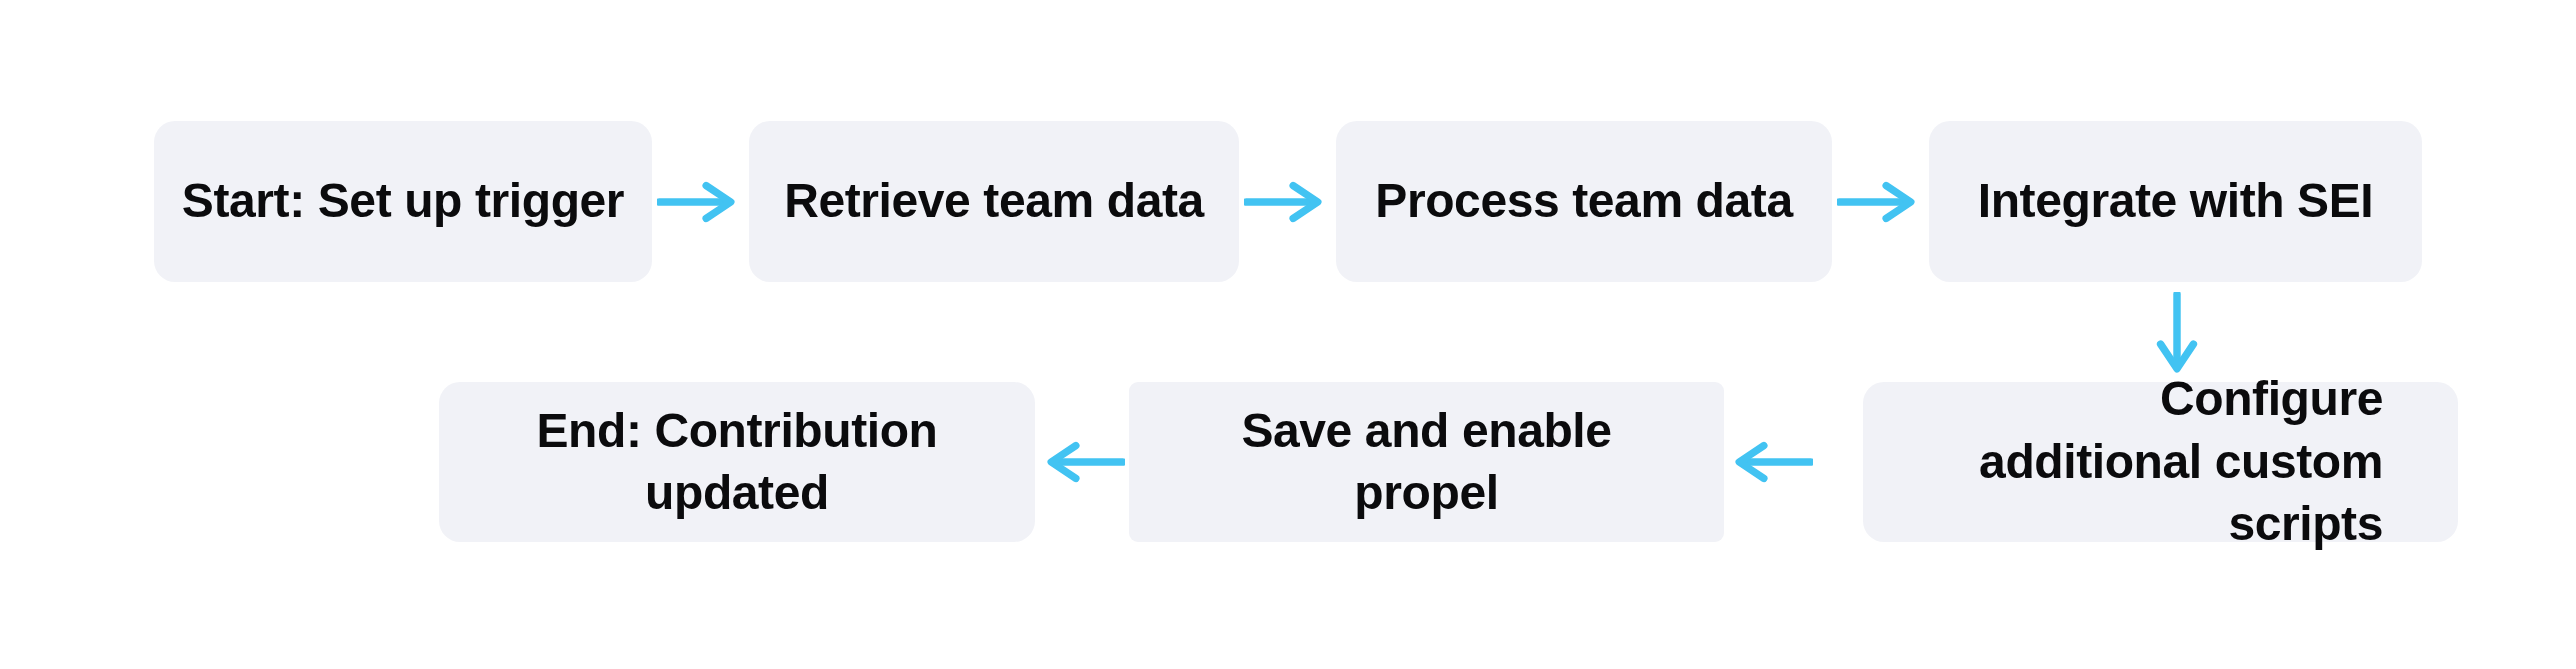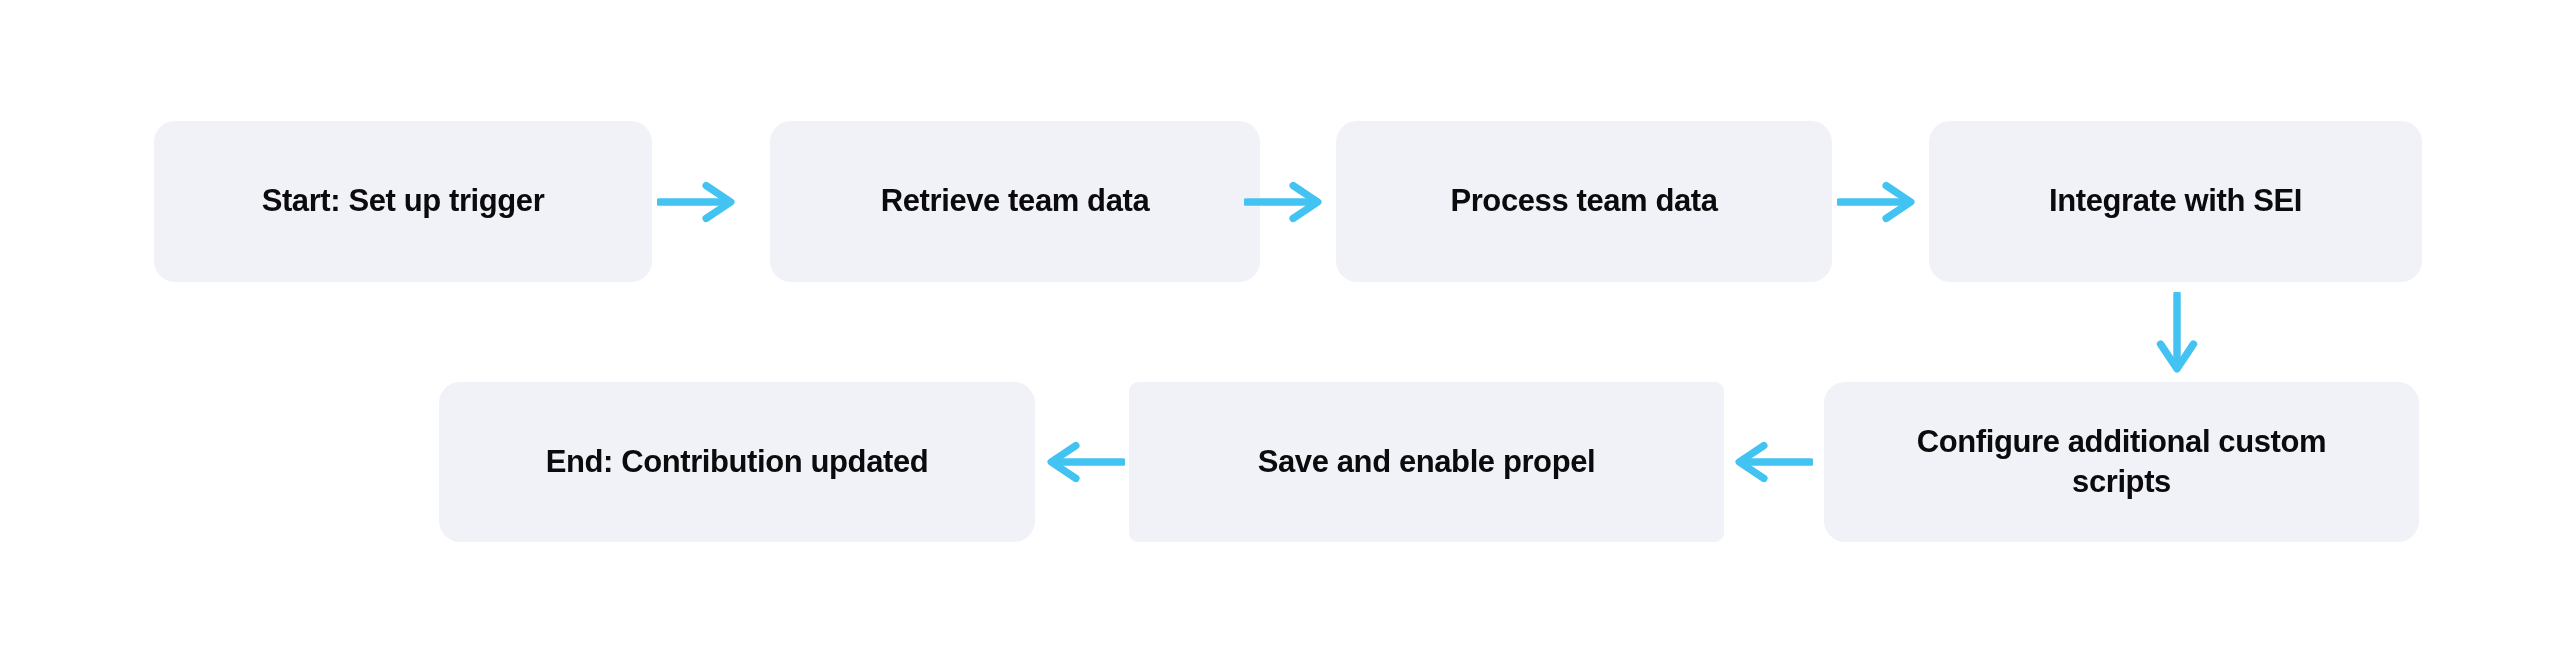--- a/index.html
+++ b/index.html
@@ -16,35 +16,35 @@
     overflow: hidden;
   }
   .node {
     position: absolute;
     background: #f1f2f7;
     border-radius: 21px;
     display: flex;
     align-items: center;
     justify-content: center;
     text-align: center;
-    font-size: 31px;
+    font-size: 48px;
     font-weight: 700;
     color: #0b0b0d;
     line-height: 1.3;
     letter-spacing: -0.4px;
     box-sizing: border-box;
   }
   .row1 { top: 121px; height: 161px; padding: 0 15px; }
   .row2 { top: 382px; height: 160px; padding: 7px 75px; }
 
   .n1 { left: 154px;  width: 498px; }
-  .n2 { left: 770px; width: 490px; text-align: center; }
+  .n2 { left: 749px; width: 490px; text-align: center; }
   .n3 { left: 1336px; width: 496px; }
   .n4 { left: 1929px; width: 493px; }
-  .n5 { left: 1824px; width: 595px; }
+  .n5 { left: 1863px; width: 595px; text-align: right; }
   .n6 { left: 1129px; width: 595px; border-radius: 9px; }
   .n7 { left: 439px;  width: 596px; }
 
   .arrow {
     position: absolute;
     display: block;
   }
   .a1 { left: 657px;  top: 181px; }
   .a2 { left: 1244px; top: 181px; }
   .a3 { left: 1837px; top: 181px; }

